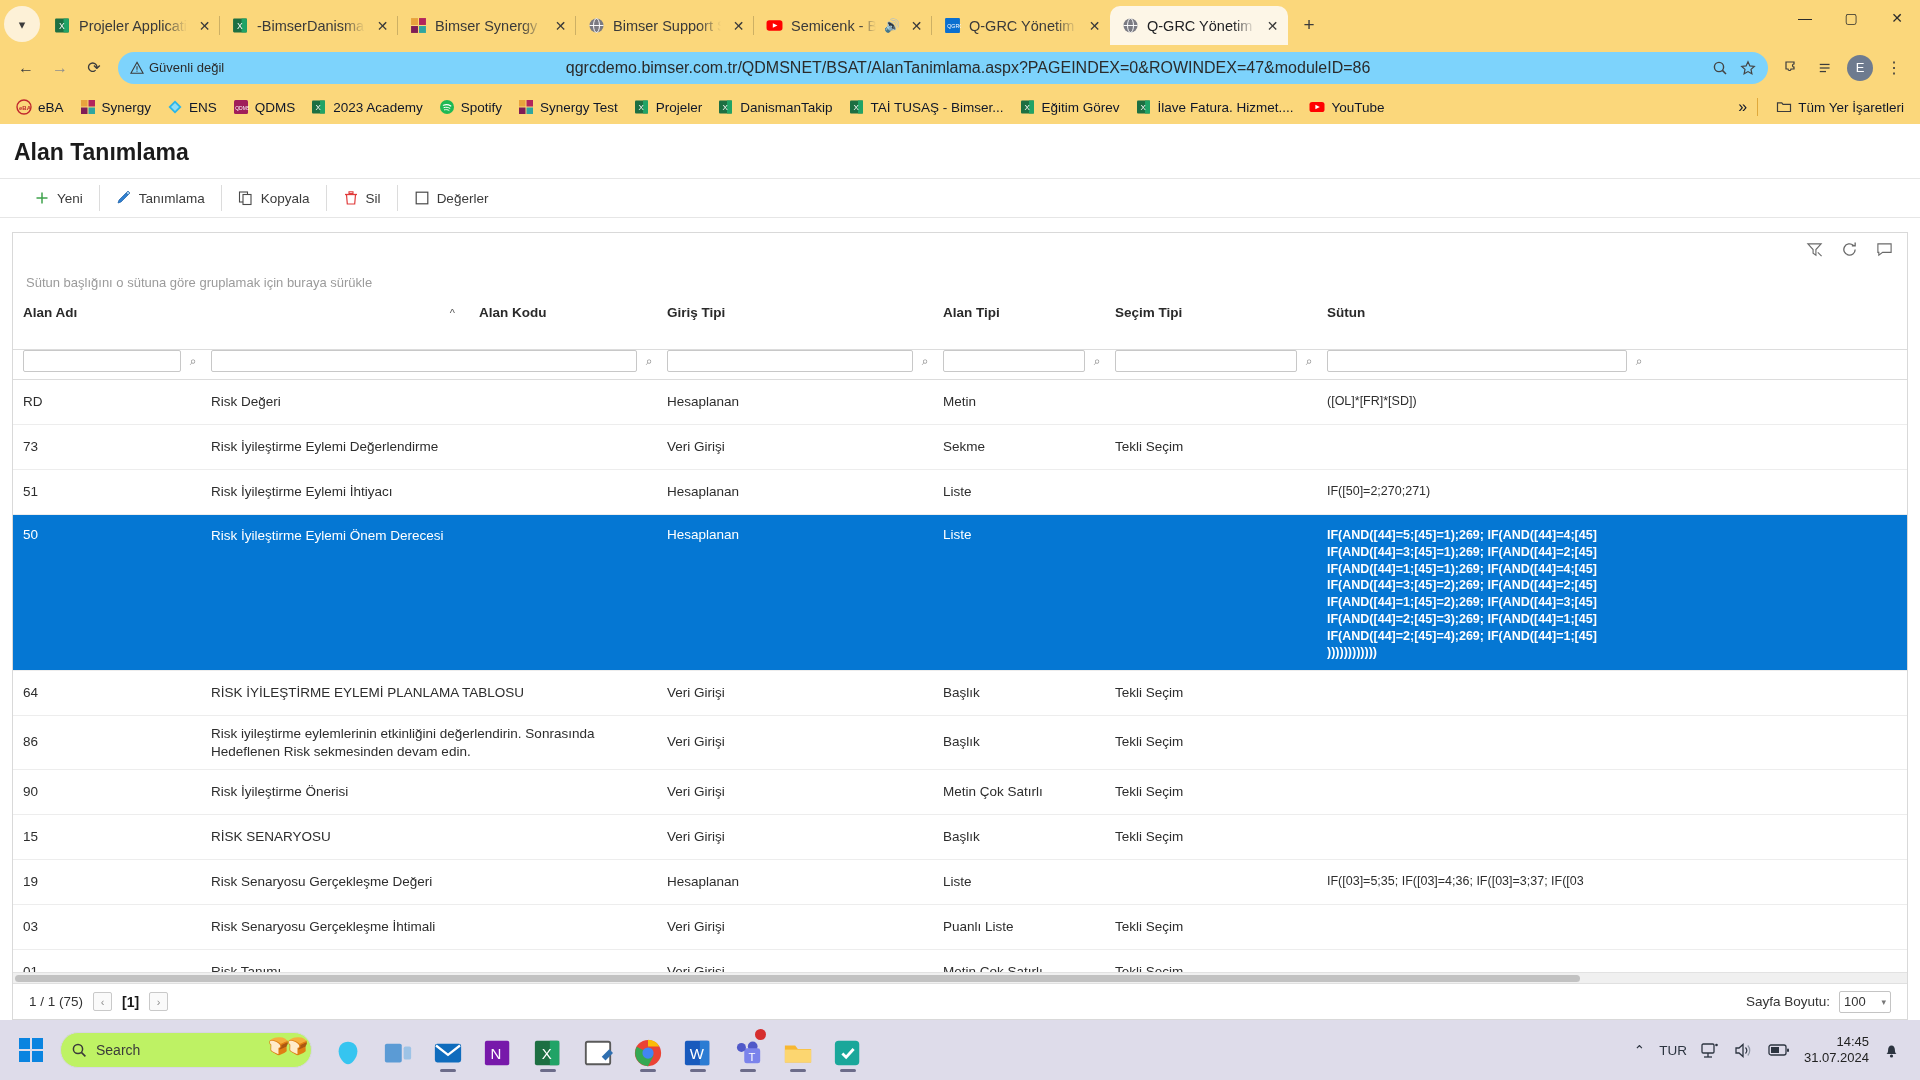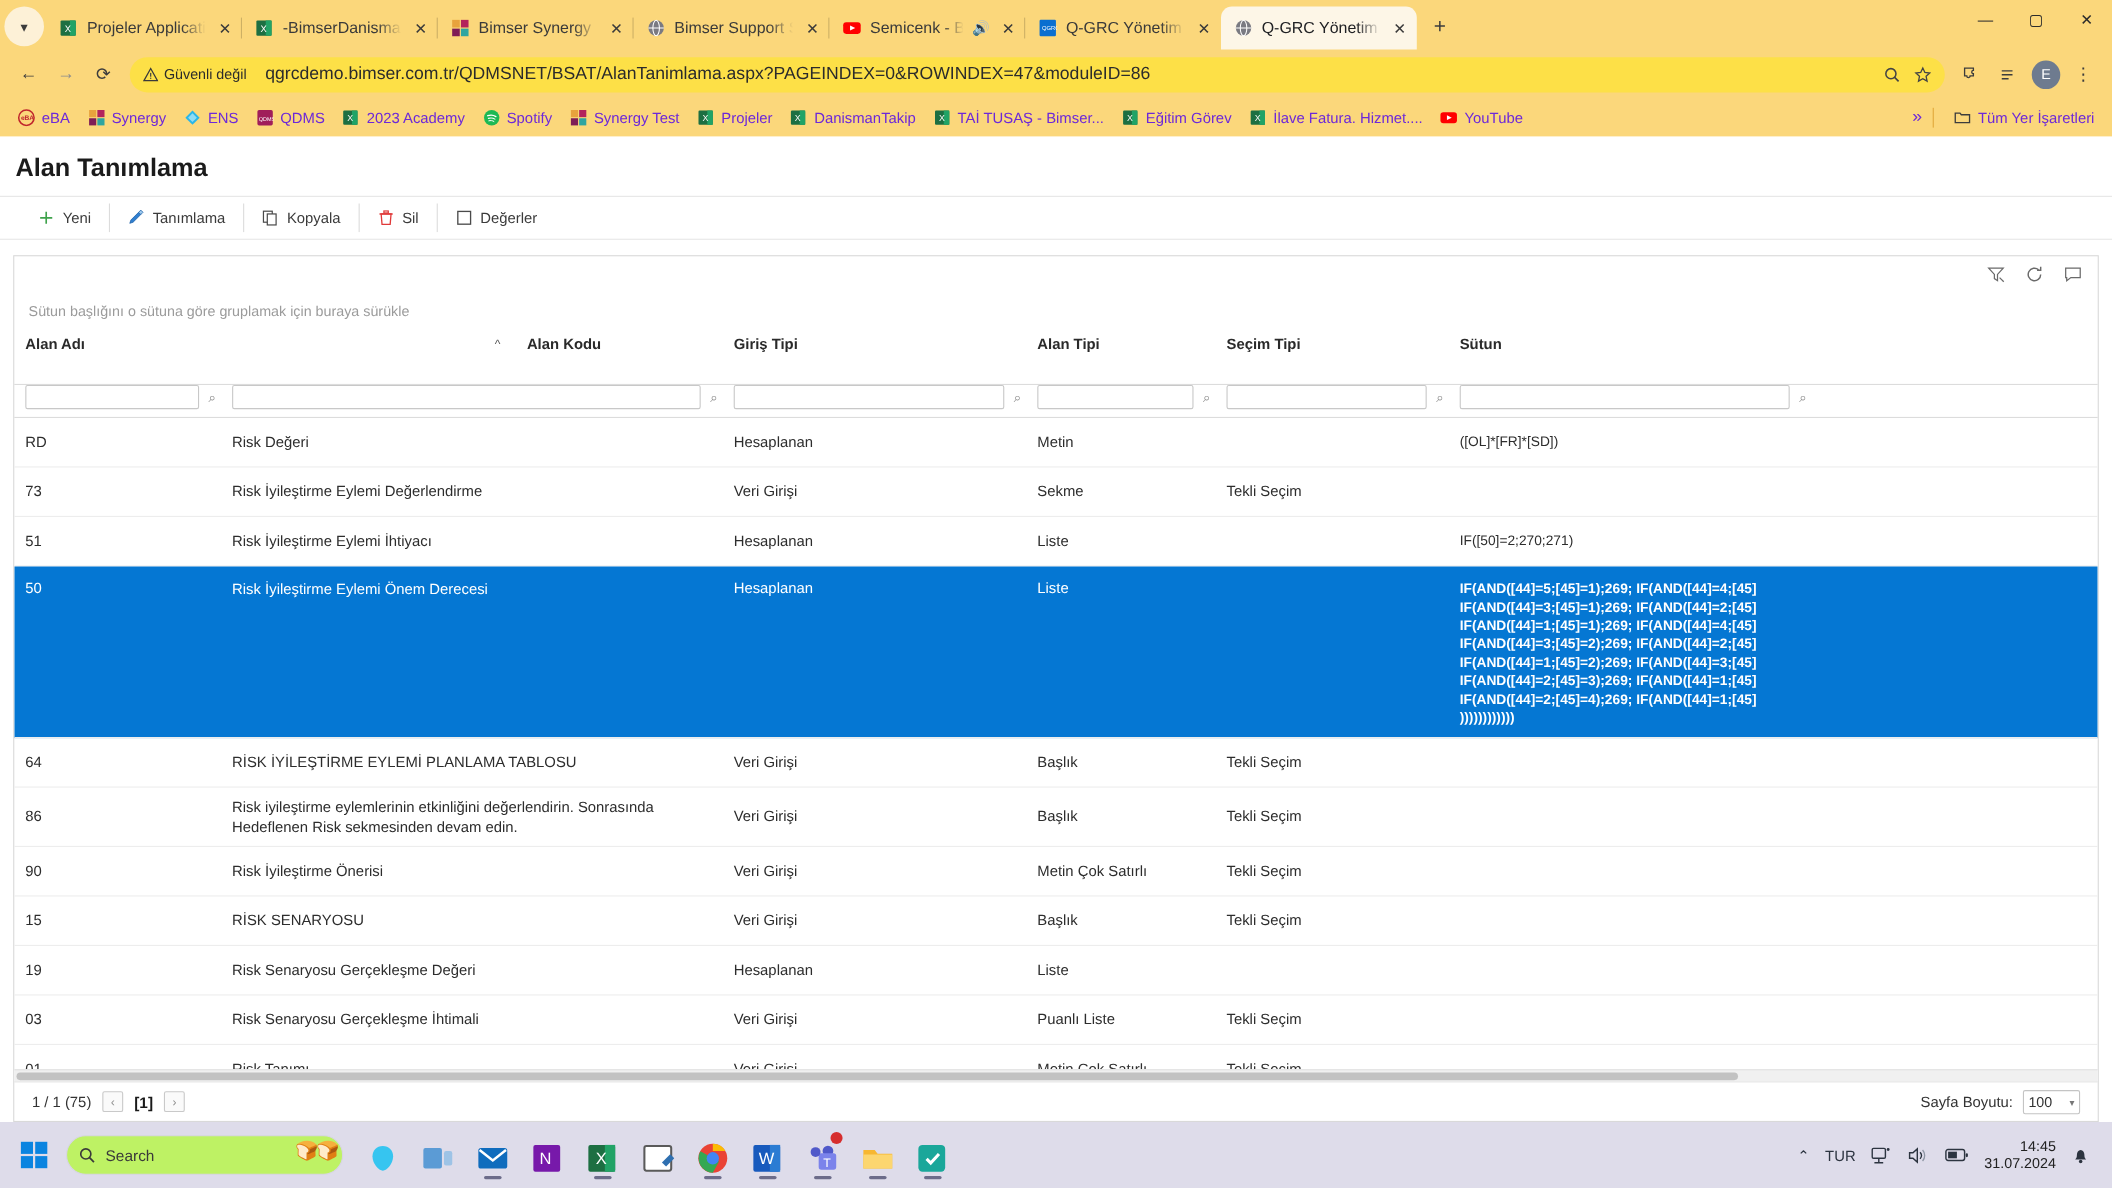--- a/index.html
+++ b/index.html
@@ -41,34 +41,34 @@
   .tab-close { width: 19px; height: 19px; flex: none; display: flex; align-items: center; justify-content: center; font-size: 14px; color: #3a3a3a; border-radius: 50%; }
   .newtab-btn { width: 30px; height: 30px; margin: 0 0 5px 6px; display: flex; align-items: center; justify-content: center; font-size: 19px; color: #3c3c3c; flex: none; }
   .win-controls { margin-left: auto; display: flex; align-items: flex-start; height: 45px; }
   .win-btn { width: 46px; height: 36px; display: flex; align-items: center; justify-content: center; color: #2b2b2b; font-size: 14px; }
 
   
   .navbar { height: 45px; display: flex; align-items: center; gap: 2px; padding: 0 10px; }
   .nav-icon { width: 32px; height: 32px; display: flex; align-items: center; justify-content: center; color: #3c3c3c; flex: none; }
   .nav-icon.dim { color: #8d8d8d; }
   .omnibox {
-    flex: 1; height: 32px; background: #fde047; border-radius: 16px;
+    flex: 1; height: 32px; background: #7dd3fc; border-radius: 16px;
     display: flex; align-items: center; padding: 0 6px 0 12px; margin: 0 6px;
-    font-size: 14.5px; color: #1f1f1f; gap: 17px; min-width: 0;
+    font-size: 14.5px; color: #1f1f1f; gap: 17px; min-width: 0; text-align: center;
   }
   .notsecure { display: flex; align-items: center; gap: 5px; font-size: 13px; color: #2b2b2b; flex: none; }
   .omnibox-url { flex: 1; white-space: nowrap; overflow: hidden; font-size: 16px; color: #2b2b2b; min-width: 0; }
   .omni-right { display: flex; align-items: center; gap: 12px; padding-right: 6px; flex: none; color: #444; }
   .profile-av {
     width: 26px; height: 26px; border-radius: 50%; background: #6E7B8F; color: #fff;
     display: flex; align-items: center; justify-content: center; font-size: 13px; flex: none;
   }
 
   
-  .bookmarks { height: 34px; display: flex; align-items: center; padding: 0 8px; gap: 12px; font-size: 13.5px; color: #6d28d9; }
+  .bookmarks { height: 34px; display: flex; align-items: center; padding: 0 8px; gap: 12px; font-size: 13.5px; color: #0f172a; }
   .bm { display: flex; align-items: center; gap: 6px; padding: 4px 8px; border-radius: 5px; white-space: nowrap; flex: none; }
   .bm-ico { width: 16px; height: 16px; flex: none; display: block; }
   .bm-overflow { margin-left: auto; display: flex; align-items: center; gap: 10px; flex: none; }
   .bm-sep { width: 1px; height: 18px; background: #E0A93B; }
 
   
   .page { flex: 1; background: #ffffff; display: flex; flex-direction: column; overflow: hidden; position: relative; }
   .page-title { font-size: 23px; font-weight: bold; color: #1b1b1b; padding: 15px 14px 12px 14px; }
   .cmdbar { display: flex; align-items: center; height: 40px; border-top: 1px solid #e6e6e6; border-bottom: 1px solid #e6e6e6; padding-left: 18px; }
   .cmd { display: flex; align-items: center; gap: 7px; padding: 0 16px; height: 26px; font-size: 13.5px; color: #3b3b3b; border-right: 1px solid #dcdcdc; }
@@ -536,20 +536,21 @@
             <div class="cell c3">Başlık</div>
             <div class="cell c4">Tekli Seçim</div>
             <div class="cell c5 formula"></div>
           </div>
           <div class="row">
             <div class="cell c0">19</div>
             <div class="cell c1 namecell">Risk Senaryosu Gerçekleşme Değeri</div>
             <div class="cell c2">Hesaplanan</div>
             <div class="cell c3">Liste</div>
             <div class="cell c4"></div>
+            <div class="cell c5 formula">IF([03]=5;35; IF([03]=4;36; IF([03]=3;37; IF([03</div>
           </div>
           <div class="row">
             <div class="cell c0">03</div>
             <div class="cell c1 namecell">Risk Senaryosu Gerçekleşme İhtimali</div>
             <div class="cell c2">Veri Girişi</div>
             <div class="cell c3">Puanlı Liste</div>
             <div class="cell c4">Tekli Seçim</div>
             <div class="cell c5 formula"></div>
           </div>
           <div class="row">

